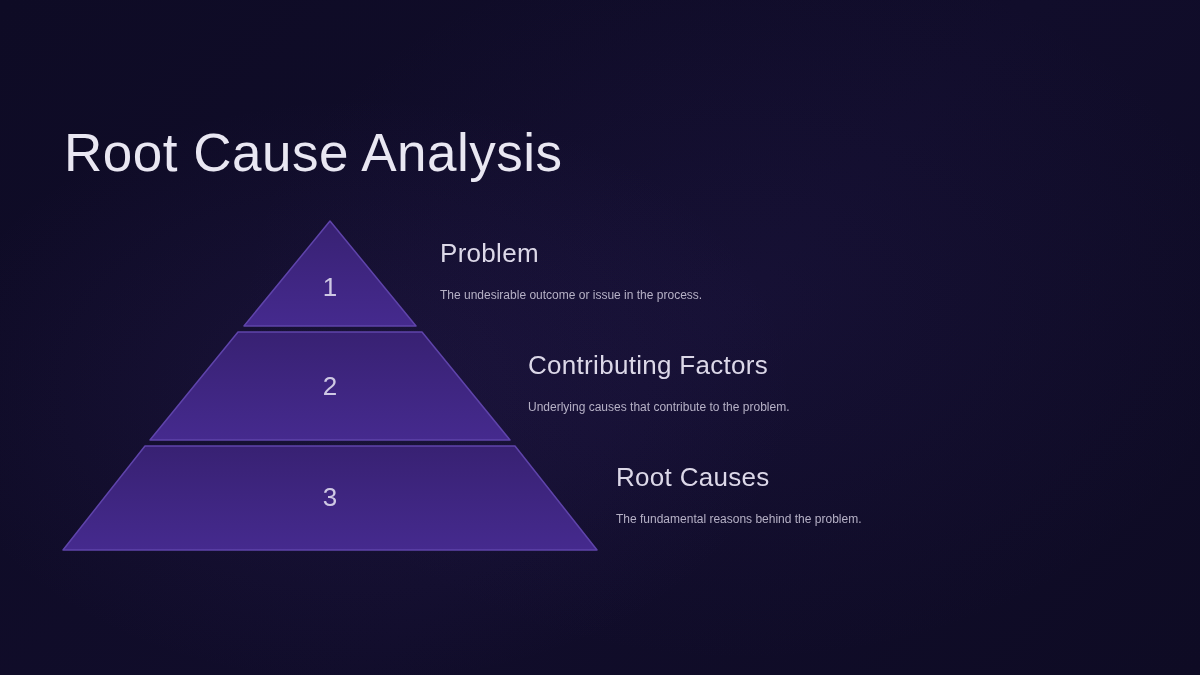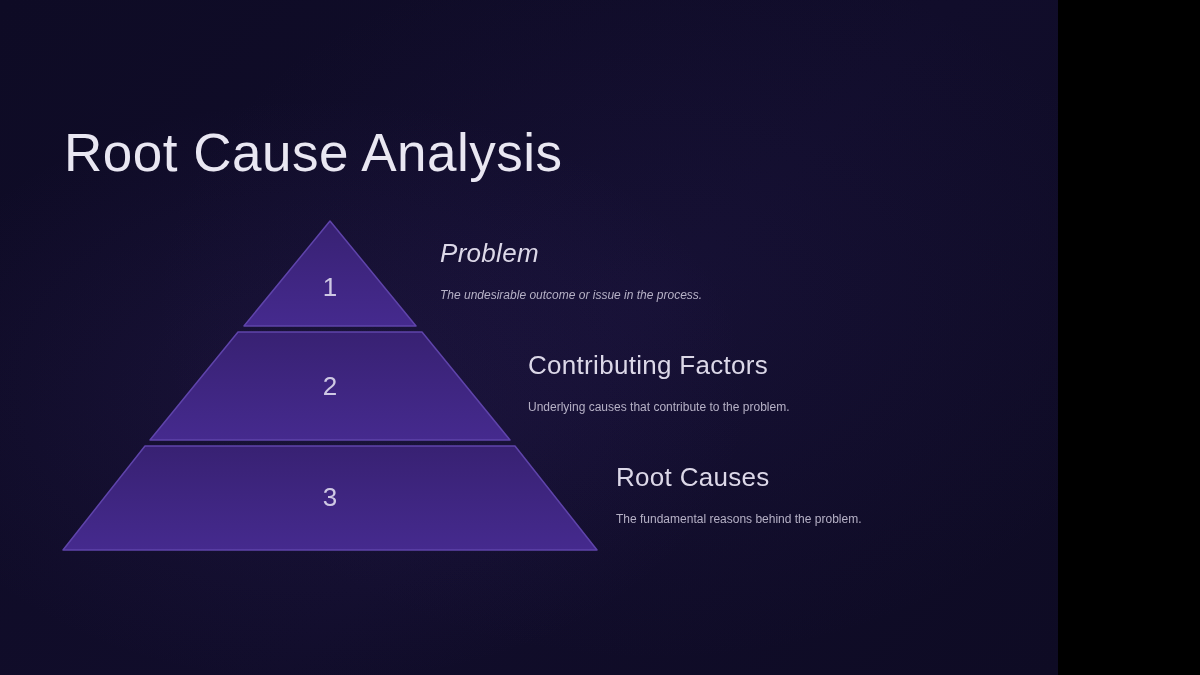--- a/index.html
+++ b/index.html
@@ -2,21 +2,21 @@
 <html><head>
 <meta charset="utf-8">
 <style>
   html, body {
     margin: 0;
     padding: 0;
     background: #000;
   }
   .slide {
     position: relative;
-    width: 1058px;
+    width: 1200px;
     height: 675px;
     overflow: hidden;
     font-family: "Liberation Sans", "DejaVu Sans", sans-serif;
     background:
       radial-gradient(620px 420px at 30% 58%, rgba(92, 62, 168, 0.12), rgba(92,62,168,0) 70%),
       radial-gradient(700px 500px at 62% 45%, rgba(70, 50, 140, 0.10), rgba(70,50,140,0) 72%),
       linear-gradient(135deg, #0e0b25 0%, #110d2b 55%, #0e0b24 100%);
   }
   .slide-title {
     position: absolute;
@@ -42,21 +42,21 @@
     text-align: center;
     font-size: 26px;
     font-weight: 400;
     color: #cfc9e4;
     line-height: 28px;
   }
   .tier-number.n1 { top: 273px; }
   .tier-number.n2 { top: 372px; }
   .tier-number.n3 { top: 483px; }
   .level-block { position: absolute; }
-  .level-block.b1 { left: 440px; top: 238px; font-style: italic; }
+  .level-block.b1 { left: 440px; top: 238px; }
   .level-block.b2 { left: 528px; top: 350px; }
   .level-block.b3 { left: 616px; top: 462px; }
   .level-heading {
     font-size: 26px;
     font-weight: 400;
     letter-spacing: 0.3px;
     color: #dcd8e8;
     line-height: 30px;
     white-space: nowrap;
   }

